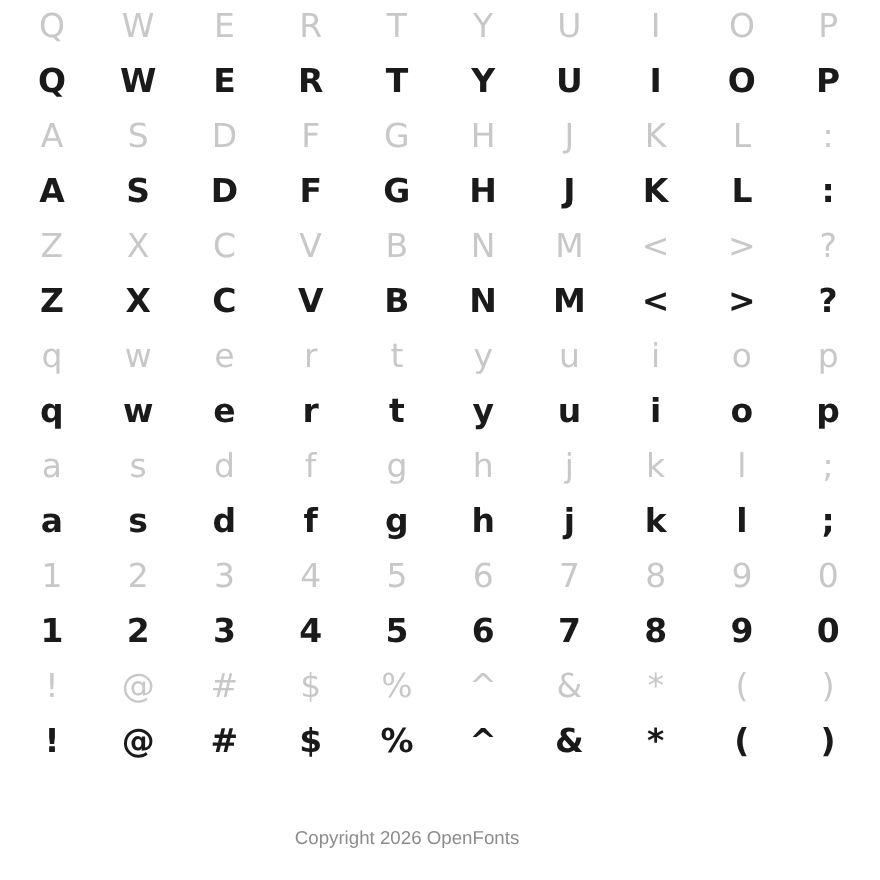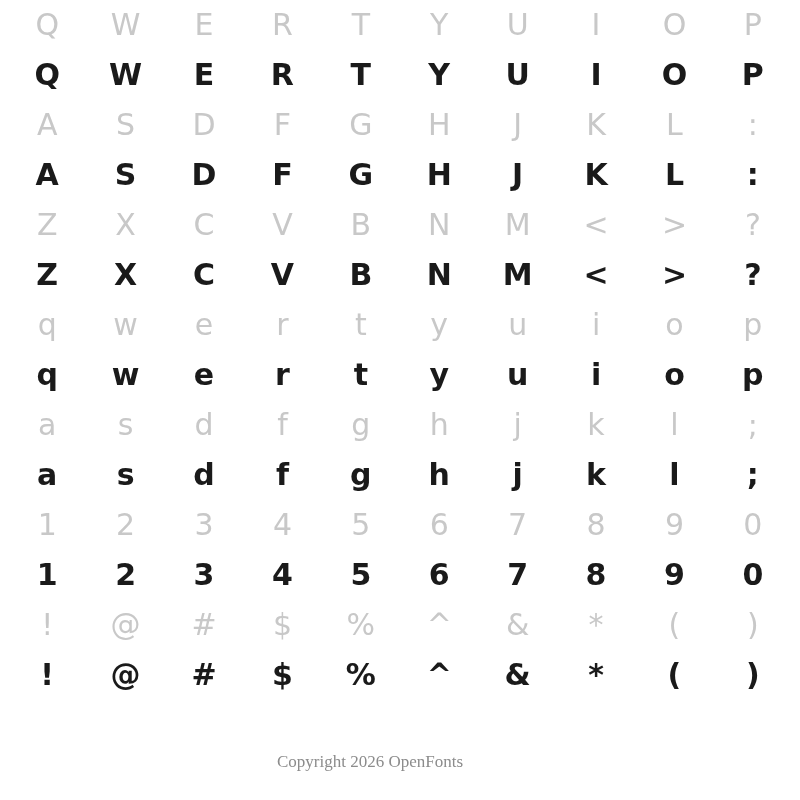--- a/index.html
+++ b/index.html
@@ -59,21 +59,21 @@
   .copyright {
     position: absolute;
     left: 0;
     top: 752px;
     width: 800px;
     text-align: center;
     padding-right: 60px;
     box-sizing: border-box;
     color: #8c8c8c;
     font-size: 17px;
-    font-family: Liberation Serif, serif;
+    font-family: Liberation Sans, sans-serif;
   }
 </style>
 </head>
 <body>
 
 <div id="specimen">
   <div class="grid">
       <div class="row light">
         <div class="cell">Q</div>
         <div class="cell">W</div>

